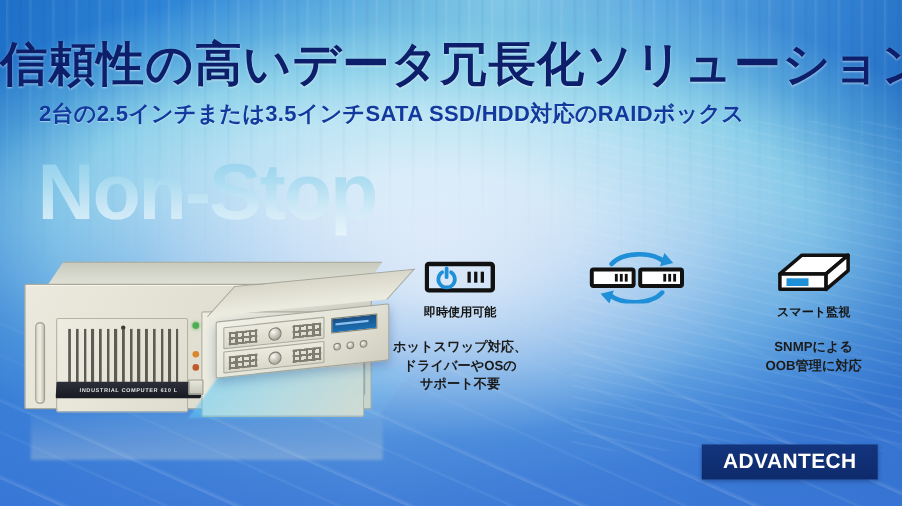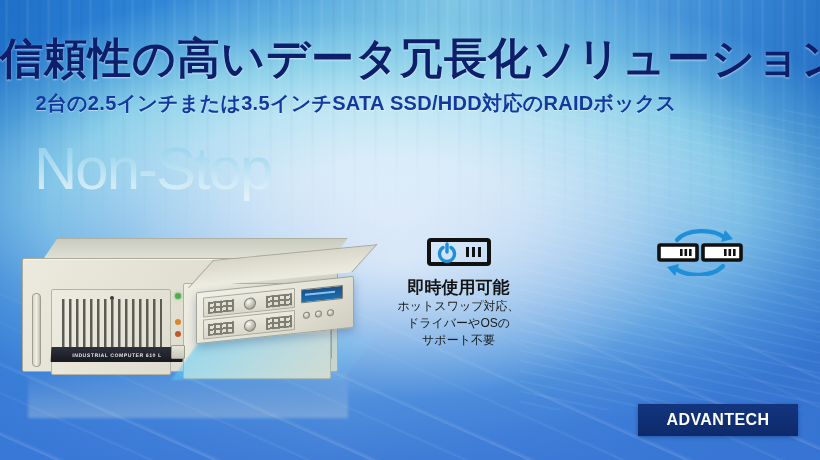--- a/index.html
+++ b/index.html
@@ -79,21 +79,21 @@
     text-align:center;
     font-size:20px; font-weight:bold; letter-spacing:.3px;
     color:#123a9e;
     text-shadow:0 1px 1px rgba(255,255,255,.45);
     white-space:nowrap;
   }
 
   
   .watermark {
     position:absolute; left:34px; top:134px;
-    font-size:60px; font-weight:normal; letter-spacing:-2px;
+    font-size:72px; font-weight:bold; letter-spacing:-2px;
     background:linear-gradient(to bottom, #8ccdec 0%, #a8dbf0 35%, #cfeaf7 68%, #eaf6fc 100%);
     -webkit-background-clip:text; background-clip:text;
     -webkit-text-fill-color:transparent; color:transparent;
     opacity:.92;
     white-space:nowrap;
   }
 
   
   .product { position:absolute; left:18px; top:238px; width:340px; height:175px; }
   .ch-top {
@@ -197,38 +197,39 @@
     position:absolute; left:10px; top:132px; width:320px; height:48px;
     background:linear-gradient(to bottom, rgba(225,228,215,.55), rgba(225,228,215,0));
     transform:scaleY(-1); filter:blur(1.4px); opacity:.55;
   }
 
   
   .features { position:absolute; left:338px; top:228px; width:482px; height:160px; display:flex; }
   .feature { flex:1; text-align:center; padding:0 4px; }
   .f-icon { height:48px; display:flex; align-items:center; justify-content:center; }
   .f-title {
-    font-size:17px; font-weight:bold; color:#141414; line-height:1.18;
+    font-size:11px; font-weight:bold; color:#141414; line-height:1.18;
     margin-top:2px; white-space:pre-line;
   }
   .f-body {
-    font-size:12px; color:#1b1b1b; line-height:1.42; margin-top:0;
+    font-size:12px; color:#1b1b1b; line-height:1.42; margin-top:16px;
     white-space:pre-line;
+    font-weight:bold;
   }
   .f2 .f-title { font-size:17px; }
 
   
   .logo {
     position:absolute; left:638px; top:404px; width:160px; height:32px;
     background:linear-gradient(to bottom,#13357e,#0d2a6b);
     display:flex; align-items:center; justify-content:center;
     box-shadow:0 1px 4px rgba(10,40,100,.45);
   }
   .logo-text {
-    color:#ffffff; font-size:16px; font-weight:bold; letter-spacing:.4px;
+    color:#ffffff; font-size:19px; font-weight:bold; letter-spacing:.4px;
     font-family:"Liberation Sans", sans-serif;
   }
 </style>
 </head>
 <body>
 
 <div id="banner">
 
   <div class="streaks-v"></div>
   <div class="glow-center"></div>
@@ -314,20 +315,33 @@
           <rect x="37.5" y="21" width="2.6" height="7" fill="#111111"></rect>
           <rect x="42" y="21" width="2.6" height="7" fill="#111111"></rect>
           <rect x="56" y="17" width="38" height="15" rx="1.5" fill="#ffffff" stroke="#111111" stroke-width="3.6"></rect>
           <rect x="77" y="21" width="2.6" height="7" fill="#111111"></rect>
           <rect x="81.5" y="21" width="2.6" height="7" fill="#111111"></rect>
           <rect x="86" y="21" width="2.6" height="7" fill="#111111"></rect>
         </svg>
       </div>
     </div>
 
+    <div class="feature f3">
+      <div class="f-icon">
+        <svg width="70" height="46" viewBox="0 0 70 46" aria-hidden="true">
+          <polygon points="24,3 66,3 46,20 4,20" fill="#ffffff" stroke="#111111" stroke-width="3.2" stroke-linejoin="round"></polygon>
+          <polygon points="4,20 46,20 46,34 4,34" fill="#ffffff" stroke="#111111" stroke-width="3.2" stroke-linejoin="round"></polygon>
+          <polygon points="46,20 66,3 66,17 46,34" fill="#ffffff" stroke="#111111" stroke-width="3.2" stroke-linejoin="round"></polygon>
+          <rect x="10" y="24" width="20" height="7" fill="#1f8fd8"></rect>
+        </svg>
+      </div>
+      <div class="f-title">スマート監視</div>
+      <div class="f-body">SNMPによる
+OOB管理に対応</div>
+    </div>
 
   </div>
 
   <div class="logo">
     <span class="logo-text">ADVANTECH</span>
   </div>
 
 </div>
 
 </body></html>

